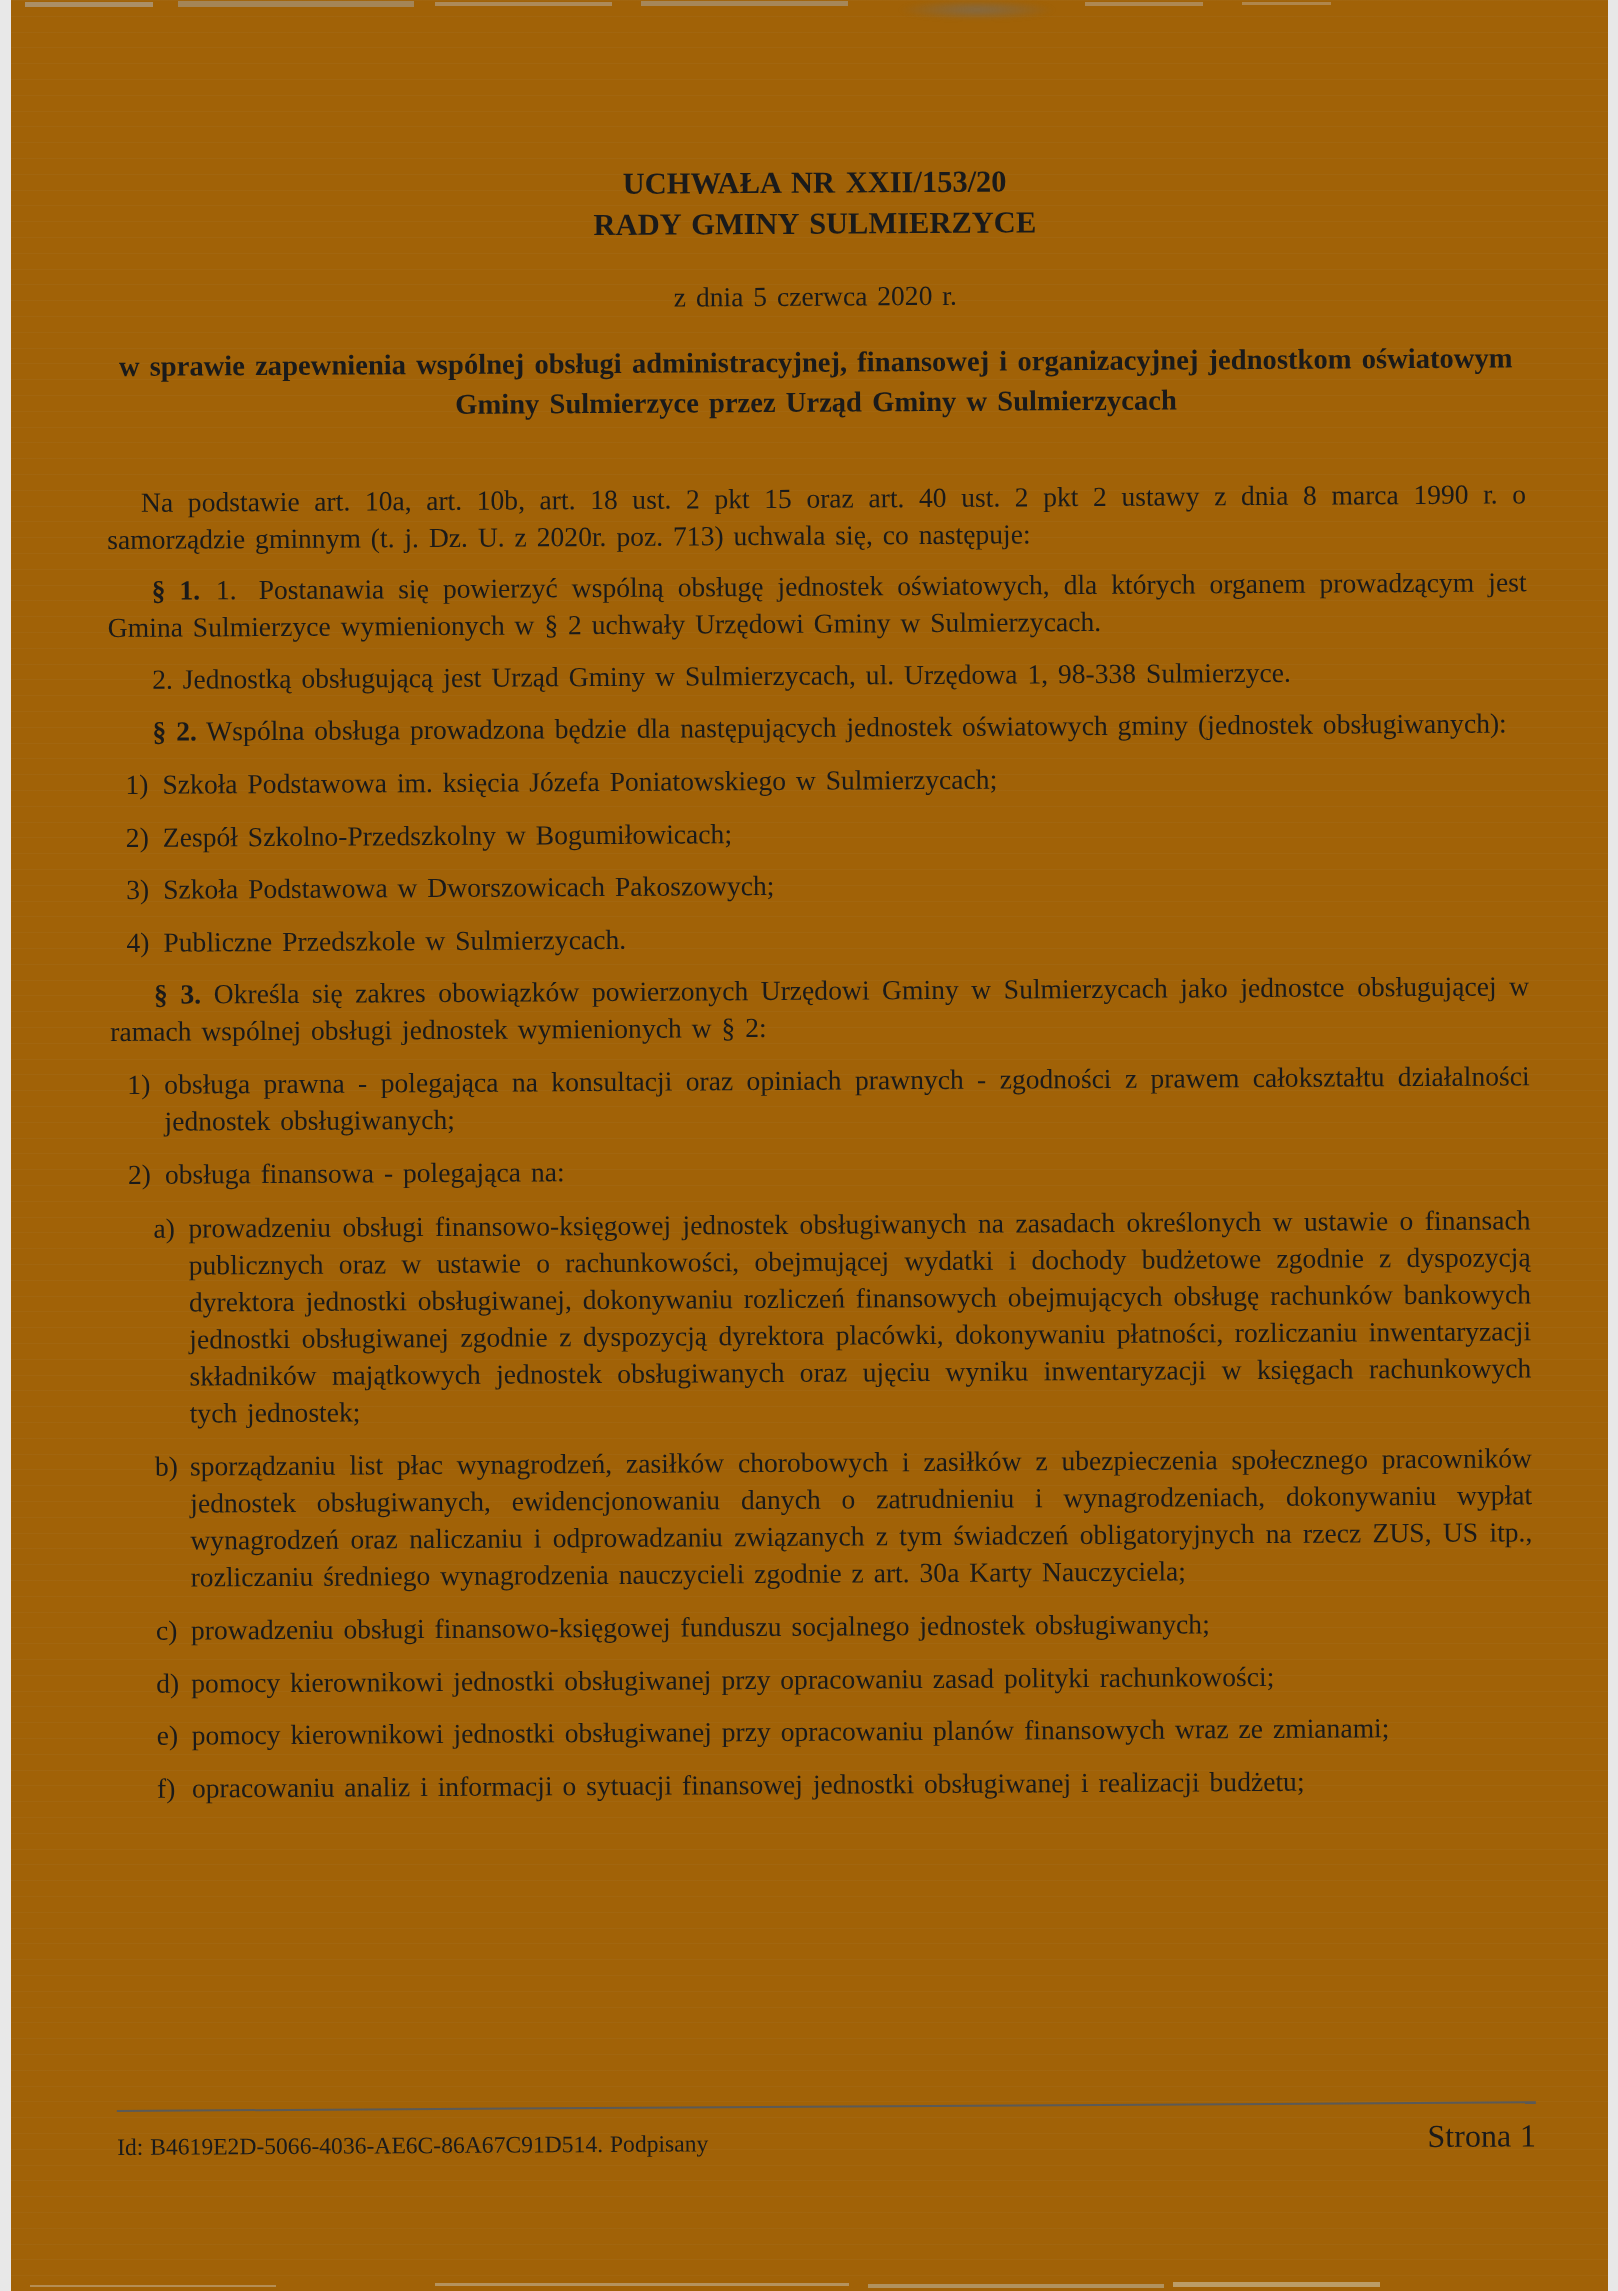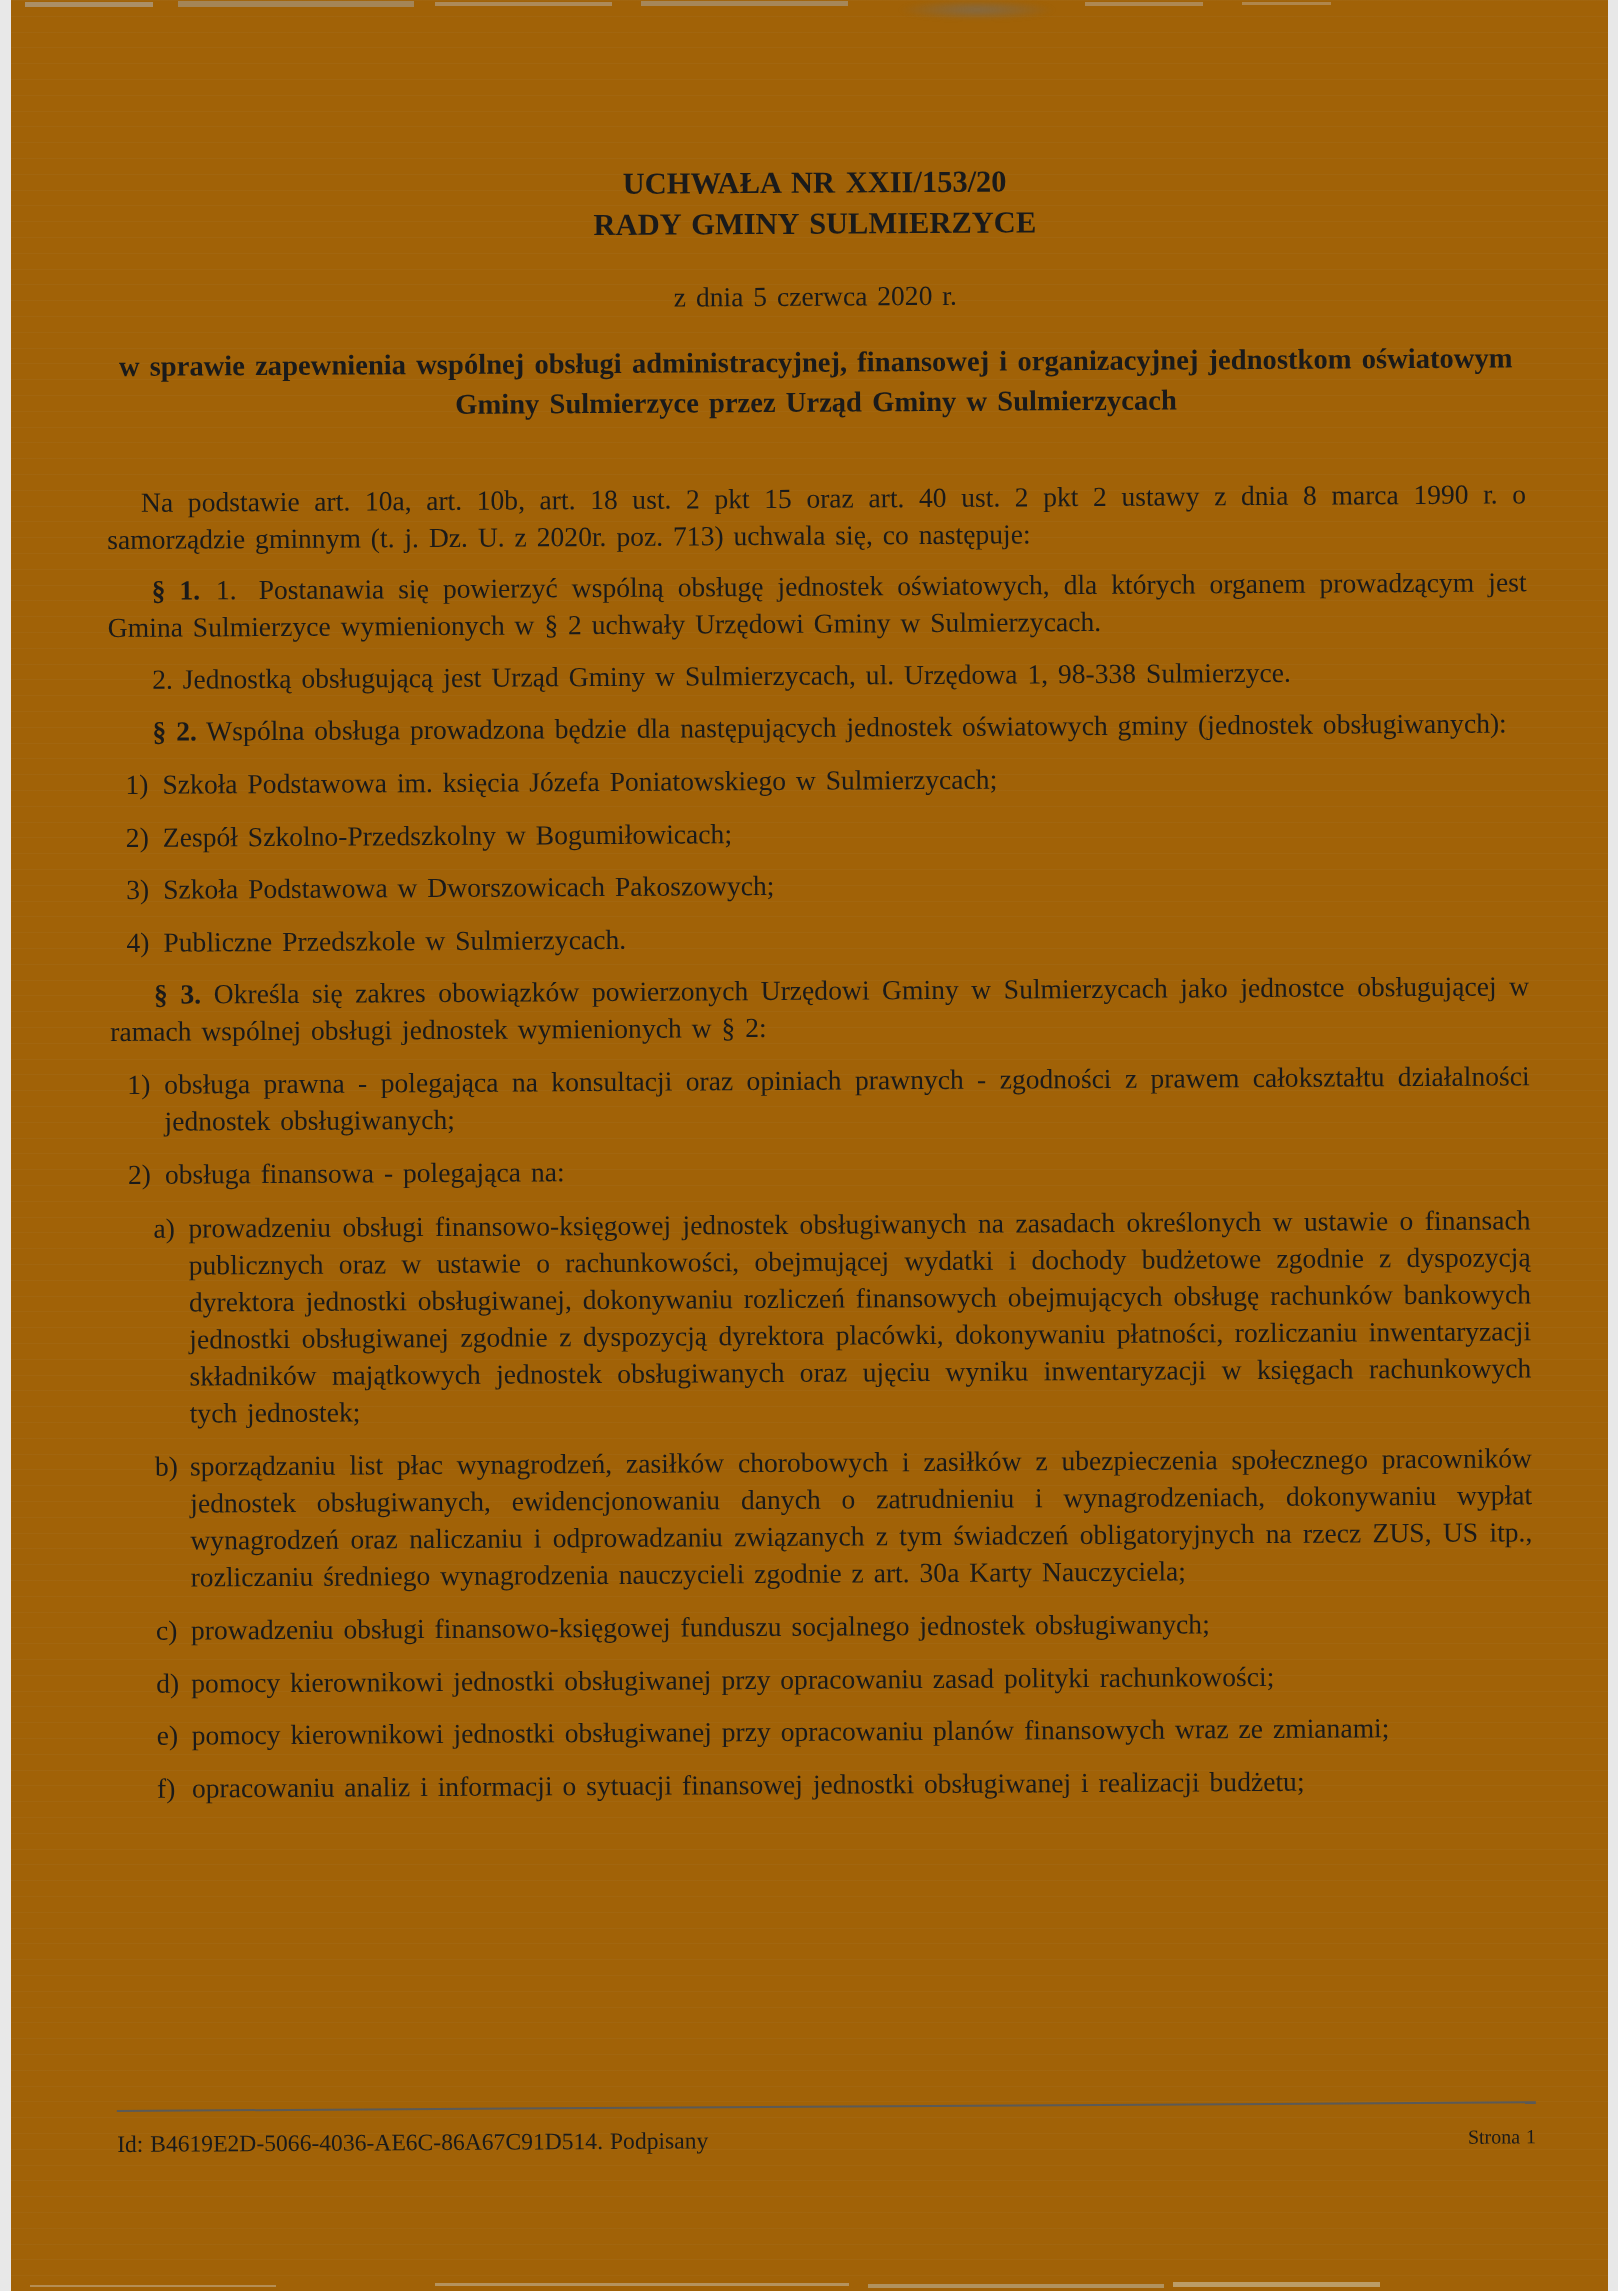--- a/index.html
+++ b/index.html
@@ -59,21 +59,21 @@
   .li{display:flex;align-items:baseline;margin-top:15.8px;}
   .li:first-child{margin-top:0;}
   .li-num{flex:0 0 37px;}
   .sublist .li-num{flex:0 0 35px;}
   .li-text{flex:1;text-align:justify;margin:0;}
 
   .footer{position:absolute;left:0;top:1943px;width:1419px;}
   .footer-rule{height:2px;background:#5a5a58;width:100%;}
   .footer-row{display:flex;justify-content:space-between;align-items:baseline;margin-top:13.8px;}
   .footer-id{font-size:23.6px;word-spacing:1px;}
-  .footer-page{font-size:20px;word-spacing:1px;text-align:center;}
+  .footer-page{font-size:32px;word-spacing:1px;text-align:center;}
 </style>
 </head>
 <body>
 
 <div class="page">
   <div class="scan-texture"></div>
 
   <div class="art t1"></div>
   <div class="art t2"></div>
   <div class="art t3"></div>

